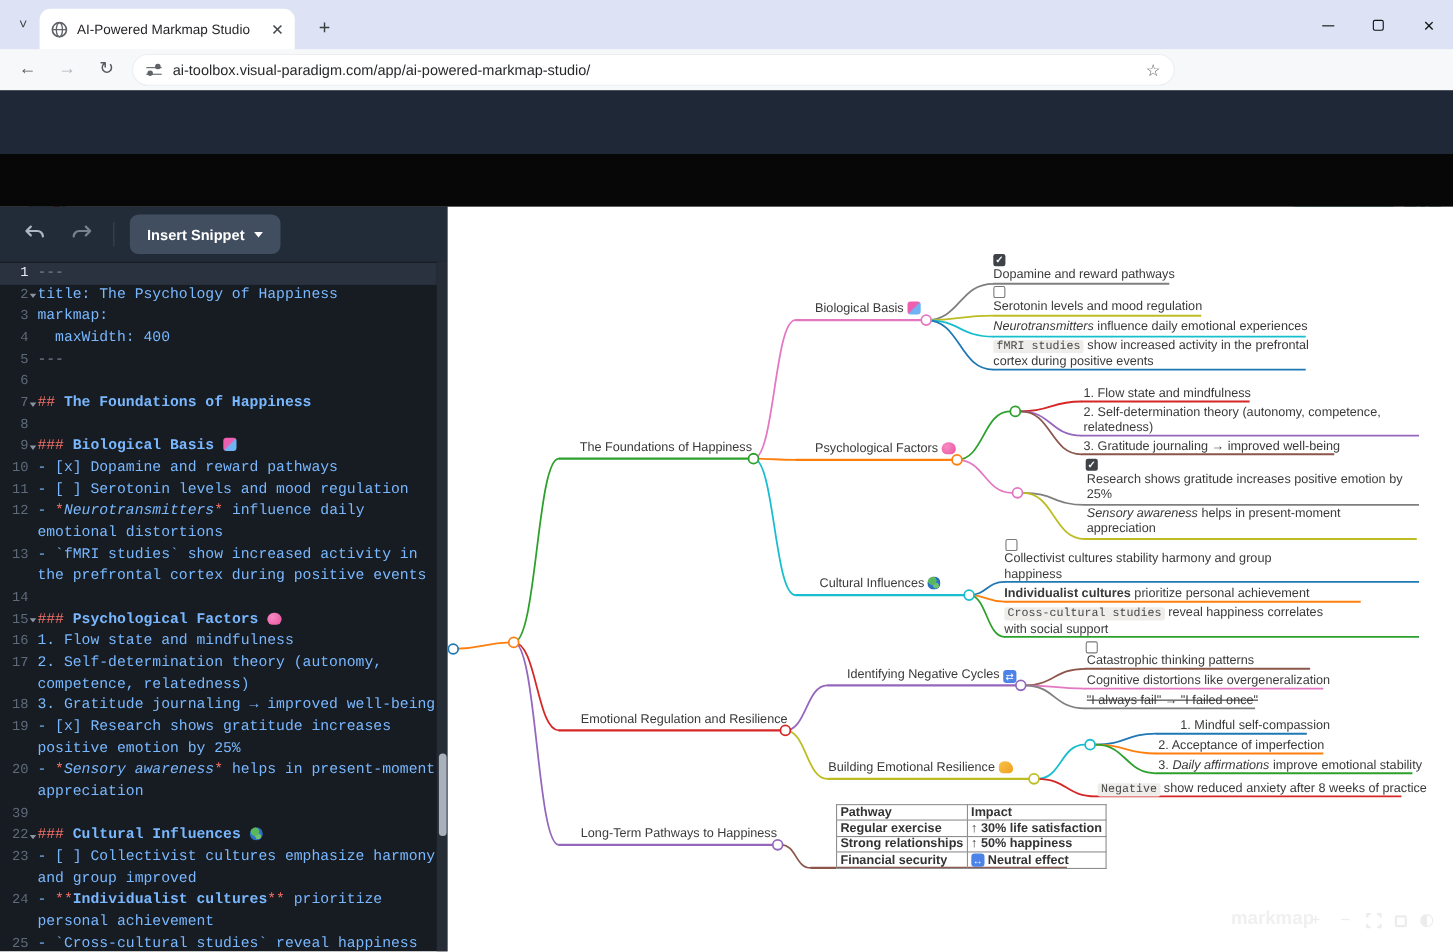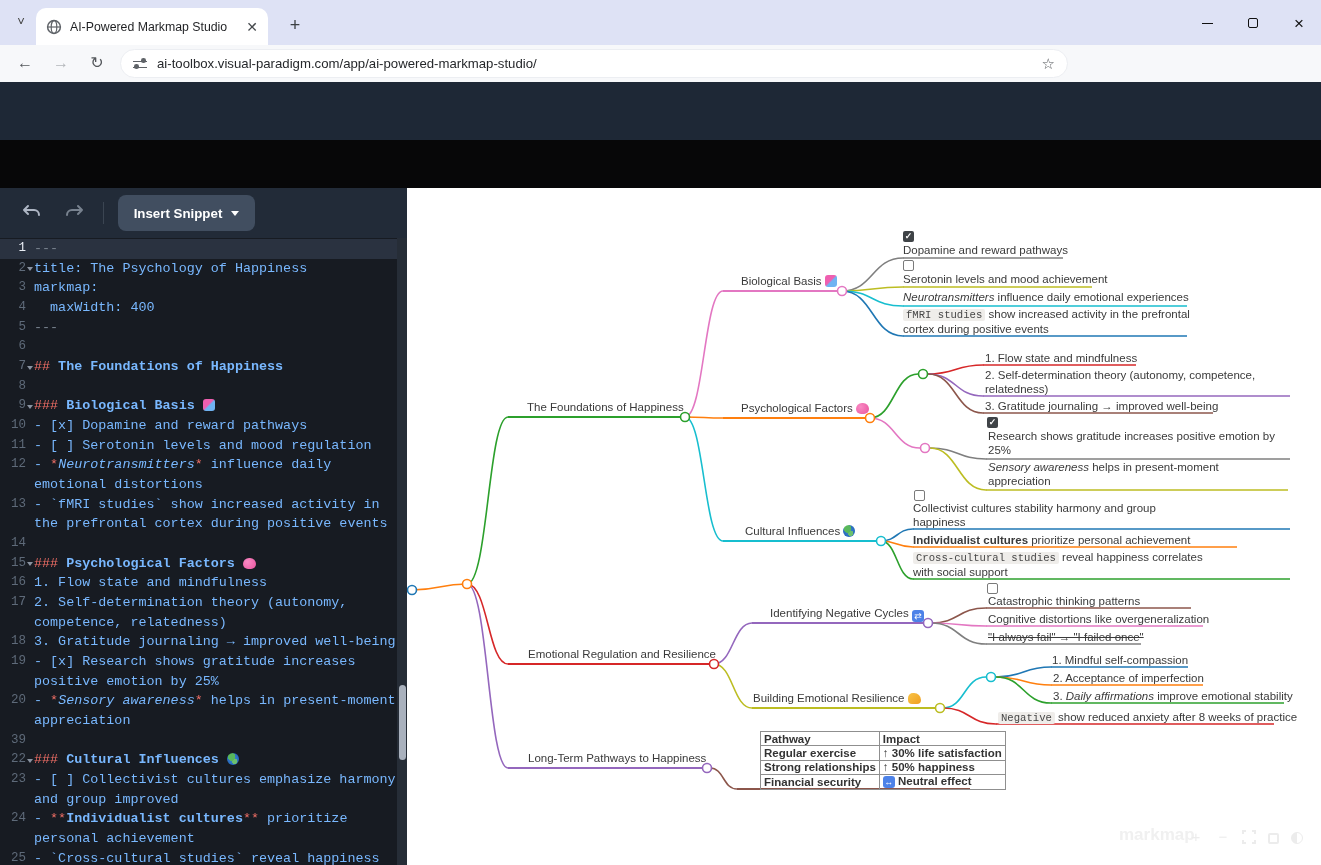--- a/index.html
+++ b/index.html
@@ -374,42 +374,42 @@
     <div class="mm-label" style="left:121px;top:563px"><span>Long-Term Pathways to Happiness</span></div>
     <div class="mm-label" style="left:334px;top:86px"><span>Biological Basis</span> <span class="mi icon-dna"></span></div>
     <div class="mm-label" style="left:334px;top:213px"><span>Psychological Factors</span> <span class="mi icon-brain"></span></div>
     <div class="mm-label" style="left:338px;top:336px"><span>Cultural Influences</span> <span class="mi icon-globe"></span></div>
     <div class="mm-label" style="left:363px;top:418px"><span>Identifying Negative Cycles</span> <span class="mi icon-cycle">⇄</span></div>
     <div class="mm-label" style="left:346px;top:503px"><span>Building Emotional Resilience</span> <span class="mi icon-muscle"></span></div>
 
     <span class="mm-chk on" style="left:496px;top:43px">✓</span>
     <div class="mm-leaf" style="left:496px;top:55px"><span>Dopamine and reward pathways</span></div>
     <span class="mm-chk off" style="left:496px;top:72px"></span>
-    <div class="mm-leaf" style="left:496px;top:84px"><span>Serotonin levels and mood achievement</span></div>
+    <div class="mm-leaf" style="left:496px;top:84px"><span>Serotonin levels and mood regulation</span></div>
     <div class="mm-leaf" style="left:496px;top:102px"><i>Neurotransmitters</i><span> influence daily emotional experiences</span></div>
     <div class="mm-leaf" style="left:496px;top:119px"><span class="mm-code">fMRI studies</span><span> show increased activity in the prefrontal</span><br><span>cortex during positive events</span></div>
 
     <div class="mm-leaf" style="left:578px;top:163px"><span>1. Flow state and mindfulness</span></div>
     <div class="mm-leaf" style="left:578px;top:180px"><span>2. Self-determination theory (autonomy, competence,</span><br><span>relatedness)</span></div>
     <div class="mm-leaf" style="left:578px;top:211px"><span>3. Gratitude journaling → improved well-being</span></div>
     <span class="mm-chk on" style="left:580px;top:229px">✓</span>
     <div class="mm-leaf" style="left:581px;top:241px"><span>Research shows gratitude increases positive emotion by</span><br><span>25%</span></div>
     <div class="mm-leaf" style="left:581px;top:272px"><i>Sensory awareness</i><span> helps in present-moment</span><br><span>appreciation</span></div>
 
     <span class="mm-chk off" style="left:507px;top:302px"></span>
     <div class="mm-leaf" style="left:506px;top:313px"><span>Collectivist cultures stability harmony and group</span><br><span>happiness</span></div>
     <div class="mm-leaf" style="left:506px;top:345px"><b>Individualist cultures</b><span> prioritize personal achievement</span></div>
     <div class="mm-leaf" style="left:506px;top:362px"><span class="mm-code">Cross-cultural studies</span><span> reveal happiness correlates</span><br><span>with social support</span></div>
 
     <span class="mm-chk off" style="left:580px;top:395px"></span>
     <div class="mm-leaf" style="left:581px;top:406px"><span>Catastrophic thinking patterns</span></div>
     <div class="mm-leaf" style="left:581px;top:424px"><span>Cognitive distortions like overgeneralization</span></div>
     <div class="mm-leaf" style="left:581px;top:442px"><span class="strike">"I always fail" → "I failed once"</span></div>
 
-    <div class="mm-leaf" style="left:645px;top:465px"><span>1. Mindful self-compassion</span></div>
+    <div class="mm-leaf" style="left:666px;top:465px"><span>1. Mindful self-compassion</span></div>
     <div class="mm-leaf" style="left:646px;top:483px"><span>2. Acceptance of imperfection</span></div>
     <div class="mm-leaf" style="left:646px;top:501px"><span>3. </span><i>Daily affirmations</i><span> improve emotional stability</span></div>
     <div class="mm-leaf" style="left:591px;top:522px"><span class="mm-code">Negative</span><span> show reduced anxiety after 8 weeks of practice</span></div>
 
     <table class="mm-table" style="left:353px;top:543px">
       <tbody>
           <tr>
         <th style="width:96px">Pathway</th>
         <th style="width:112px">Impact</th>
       </tr>

